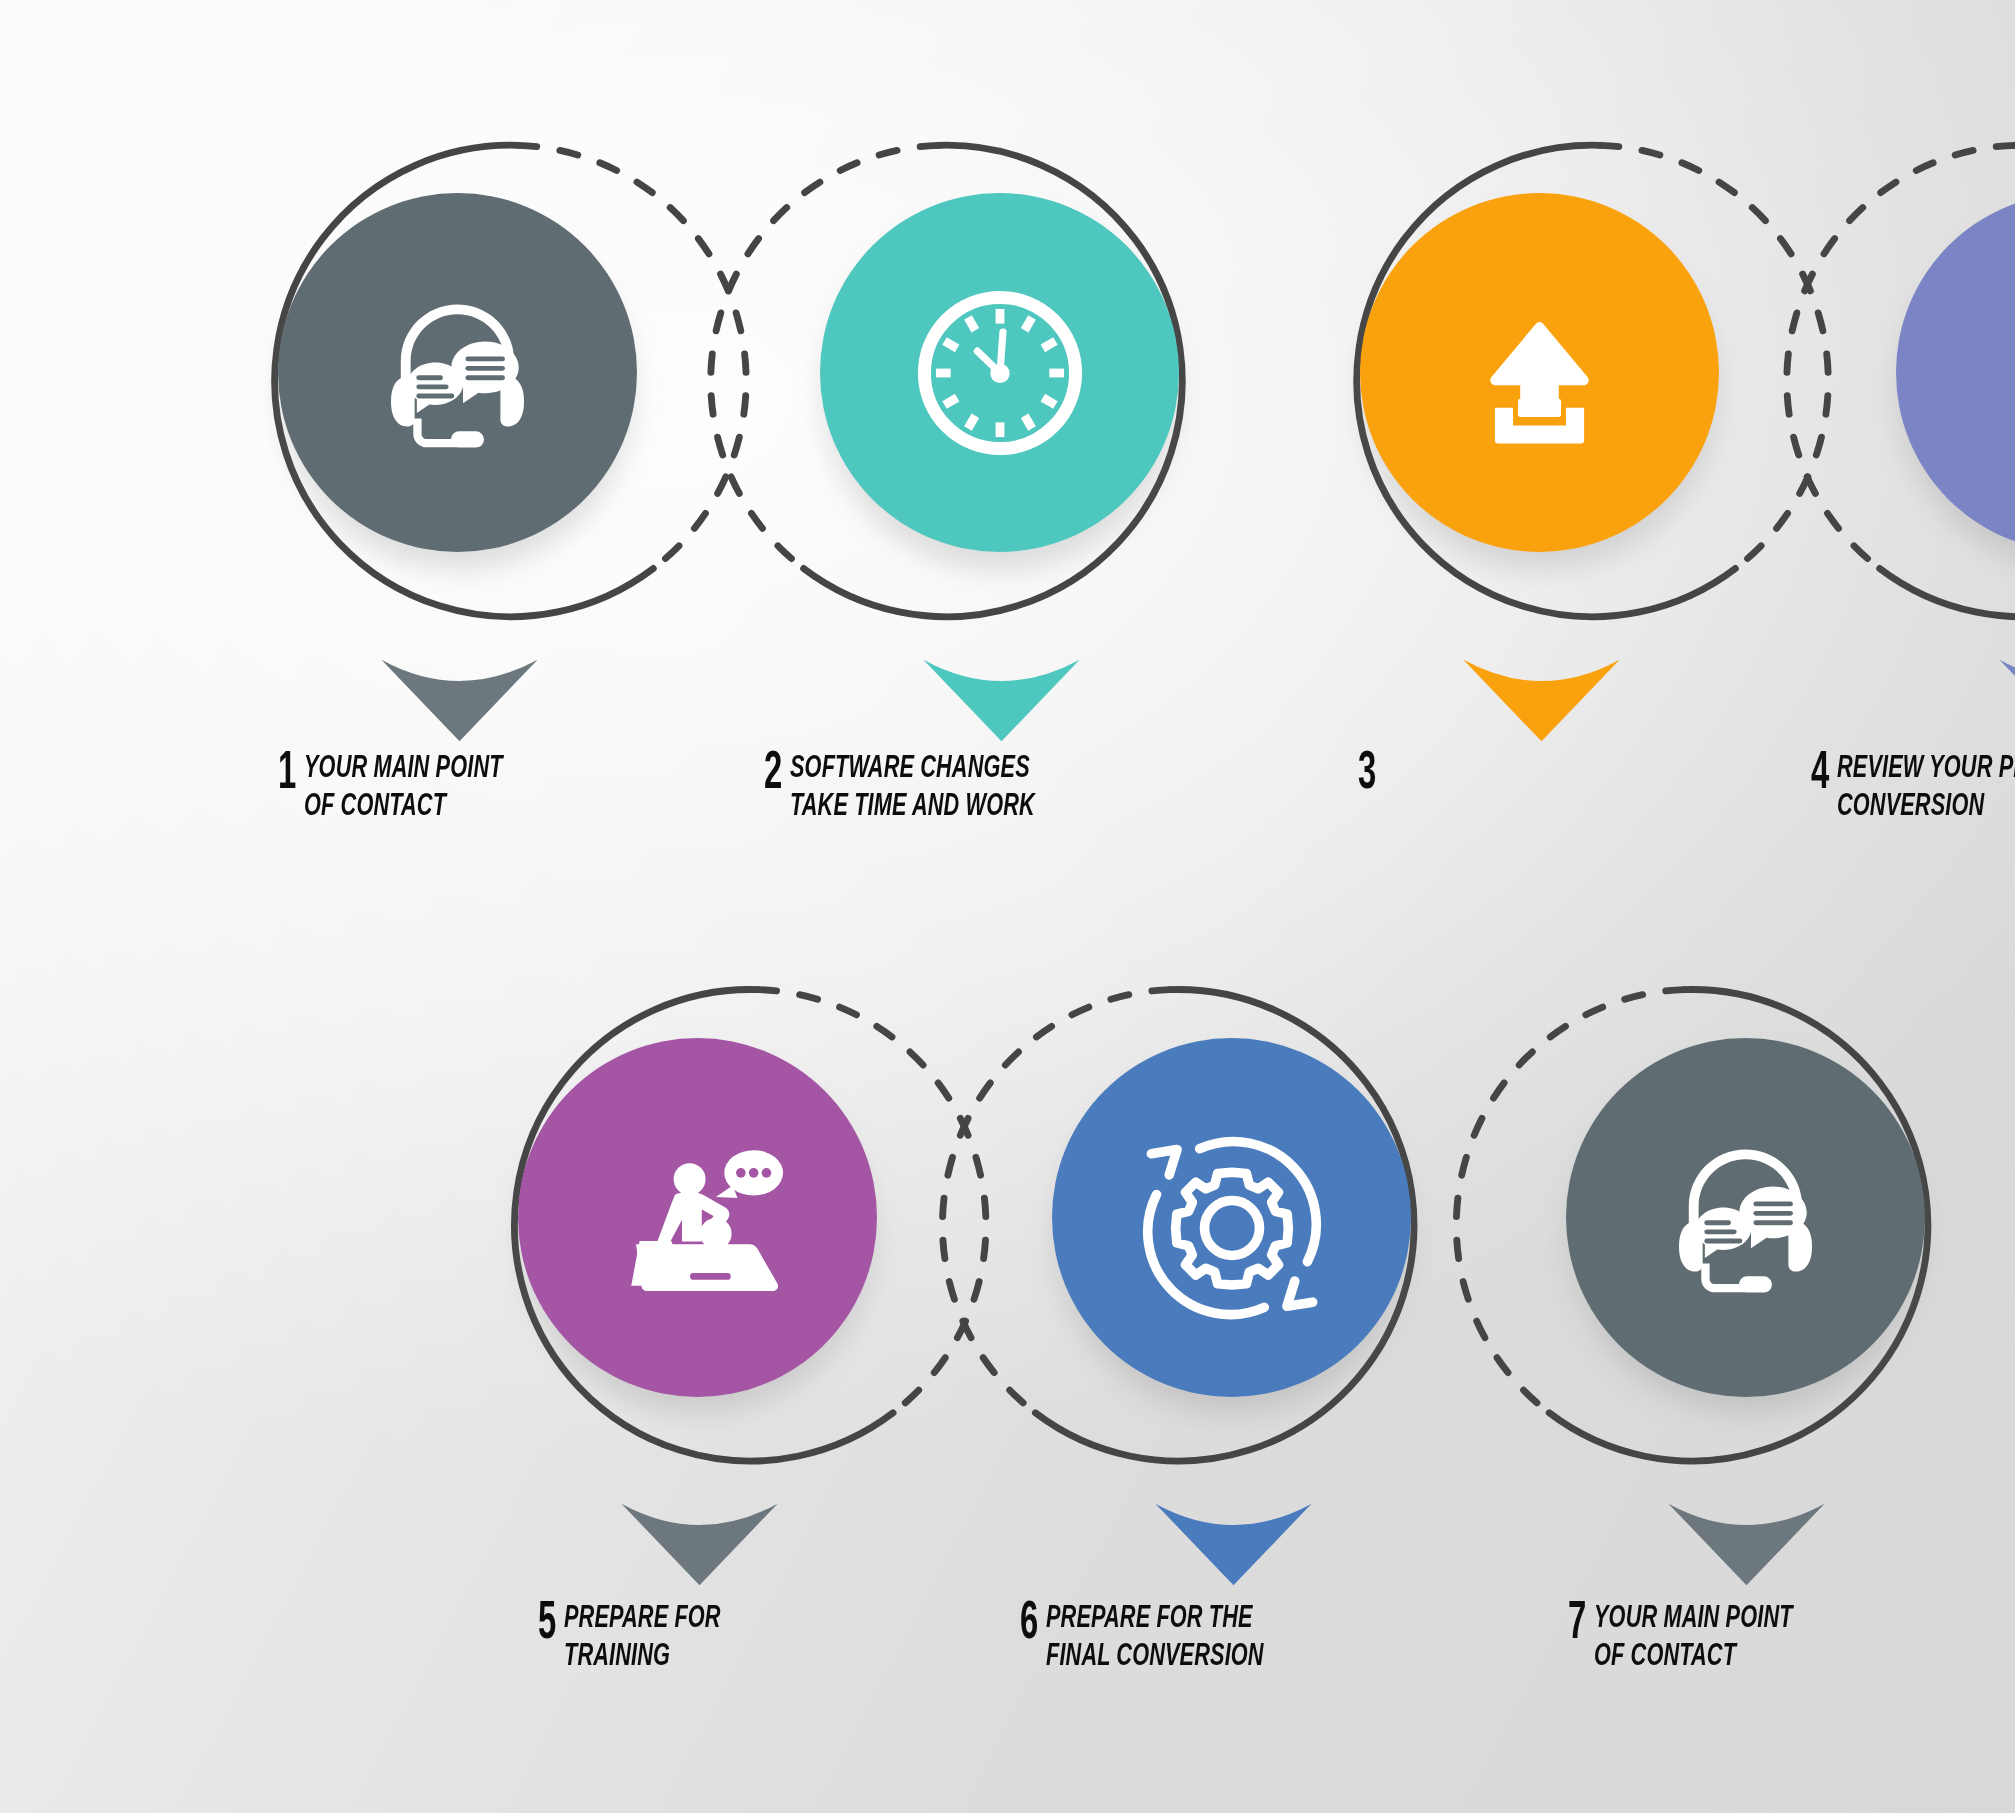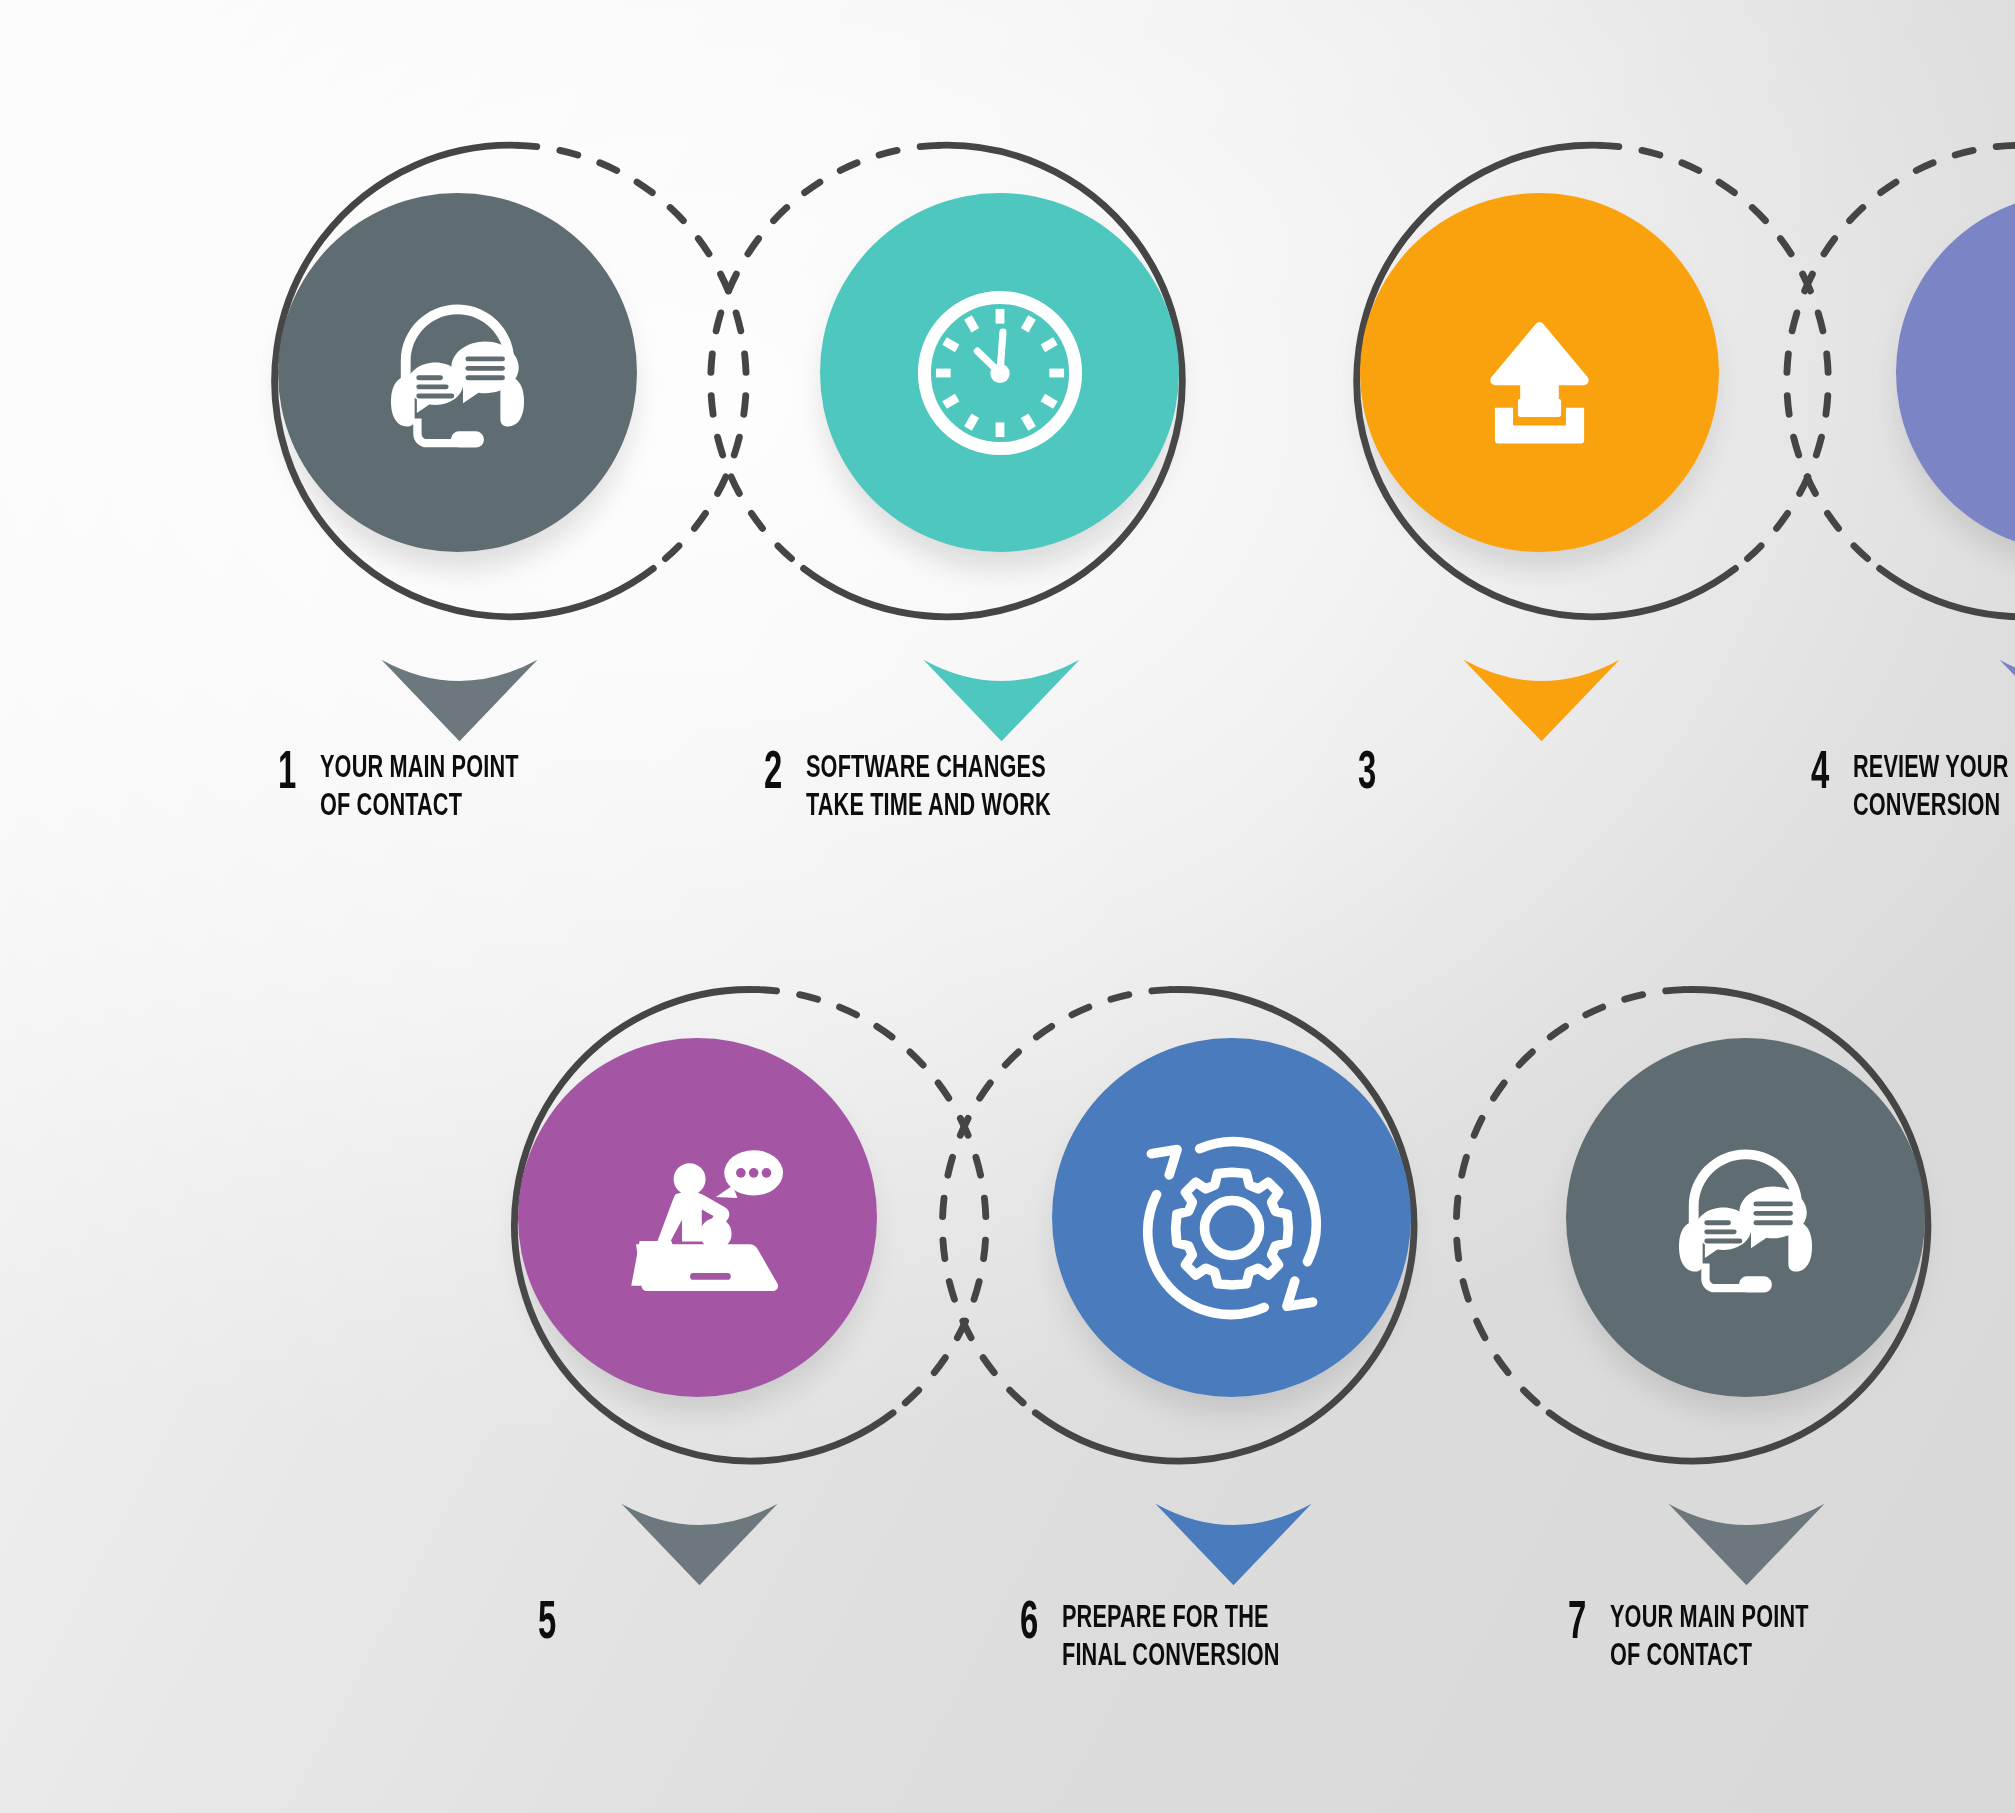--- a/index.html
+++ b/index.html
@@ -53,22 +53,23 @@
     font-weight:700;
     line-height:0.92;
     color:#0d0d0d;
     transform:scaleX(0.62);
     transform-origin:left top;
     letter-spacing:-0.8px;
     margin-right:-2.4px;
   }
   .lines{
     display:flex;flex-direction:column;
-    margin-left:16px;
+    margin-left:0;
     padding-top:2.4px;
+    font-style:italic;
   }
   .lines span{
     display:block;
     font-size:31px;
     font-weight:700;
     line-height:1.22;
     color:#0d0d0d;
     transform:scaleX(0.70);
     transform-origin:left center;
     letter-spacing:0.2px;
@@ -261,20 +262,24 @@
           <circle cx="82.6" cy="28.5" r="2.3"></circle>
           <rect x="46.2" y="76.2" width="19.4" height="3.2" rx="1.6"></rect>
         </g>
       </svg>
     </div>
     <svg class="pointer" style="left:619px;top:1501px;" width="161" height="87" viewBox="0 0 400 215" xmlns="http://www.w3.org/2000/svg">
       <path d="M6 6 Q200 112 394 6 L200 209 Z" fill="#6c787d"></path>
     </svg>
     <div class="caption" style="left:538px;top:1596px;">
       <span class="num">5</span>
+      <span class="lines">
+        <span>PREPARE FOR</span>
+        <span>TRAINING</span>
+      </span>
     </div>
   </div>
 
   <div class="step">
     <div class="disc-shadow" style="left:1046px;top:1048px;width:371px;height:371px;"></div>
     <div class="disc" style="left:1052px;top:1038px;width:359px;height:359px;background:#4a7cbd;">
       <svg class="icon-svg" width="218" height="218" viewBox="0 0 100 100">
         <g fill="none" stroke="#ffffff" stroke-width="4.4" stroke-linecap="round" stroke-linejoin="round">
 
           <path d="M50 29.0 l6.6 .55 1.35 5.4 4.1 1.7 4.55-3.1 4.7 4.7 -3.1 4.55 1.7 4.1 5.4 1.35 .55 6.6 -.55 6.6 -5.4 1.35 -1.7 4.1 3.1 4.55 -4.7 4.7 -4.55-3.1 -4.1 1.7 -1.35 5.4 -6.6 .55 -6.6-.55 -1.35-5.4 -4.1-1.7 -4.55 3.1 -4.7-4.7 3.1-4.55 -1.7-4.1 -5.4-1.35 -.55-6.6 .55-6.6 5.4-1.35 1.7-4.1 -3.1-4.55 4.7-4.7 4.55 3.1 4.1-1.7 1.35-5.4z"></path>

